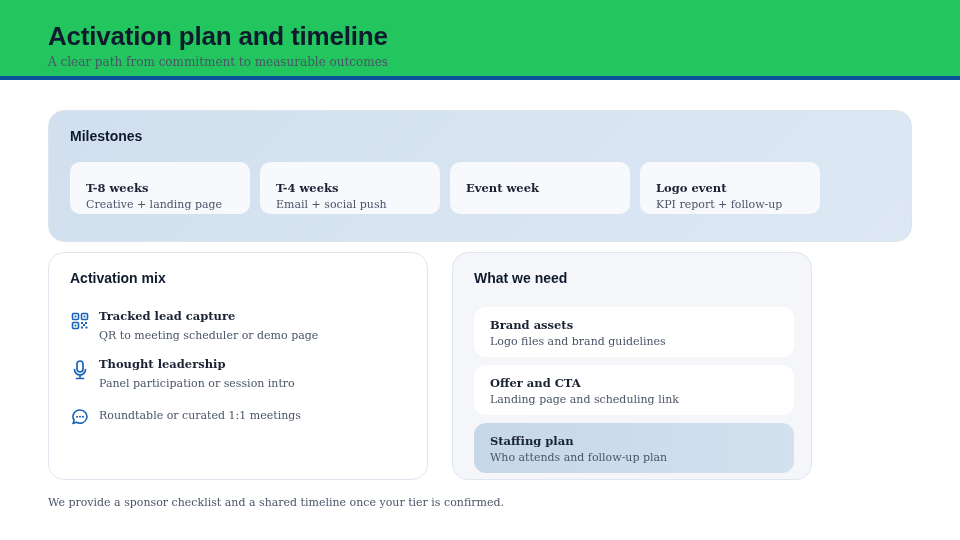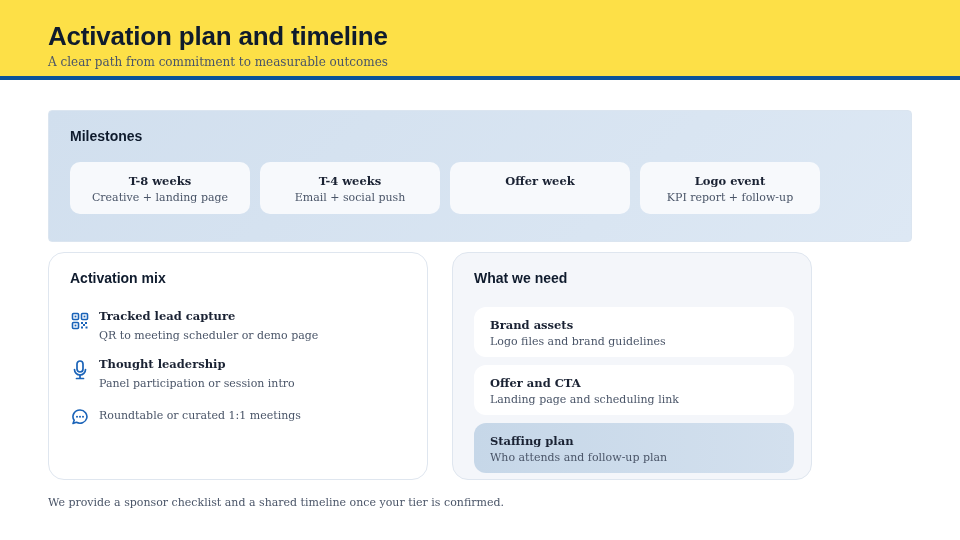--- a/index.html
+++ b/index.html
@@ -1,27 +1,27 @@
 <!DOCTYPE html>
 <html><head>
   <meta charset="utf-8">
   <style>
     * { box-sizing: border-box; margin: 0; padding: 0; }
     html, body { width: 960px; height: 540px; overflow: hidden; background: #ffffff; }
     body { position: relative; font-family: "DejaVu Serif", serif; color: #0f1b2d; }
 
-    .header { position: absolute; left: 0; top: 0; width: 960px; height: 76px; background: #fde047; }
+    .header { position: absolute; left: 0; top: 0; width: 960px; height: 76px; background: #22c55e; }
     .header-rule { position: absolute; left: 0; top: 76px; width: 960px; height: 4px; background: #0b5299; }
     .title { position: absolute; left: 48px; top: 21px; font-family: "Liberation Sans", sans-serif; font-weight: 700; font-size: 26px; color: #0f1b2d; letter-spacing: -0.2px; }
     .subtitle { position: absolute; left: 48px; top: 55px; font-family: "DejaVu Serif", serif; font-size: 12px; color: #4a5568; }
 
-    .milestones { position: absolute; left: 48px; top: 110px; width: 864px; height: 132px; border-radius: 4px; background: linear-gradient(135deg, #d1dfee 0%, #dde8f4 100%); border: 1px solid #dbe5f0; }
+    .milestones { position: absolute; left: 48px; top: 110px; width: 864px; height: 132px; border-radius: 16px; background: linear-gradient(135deg, #d1dfee 0%, #dde8f4 100%); border: 1px solid #dbe5f0; }
     .section-title { font-family: "Liberation Sans", sans-serif; font-weight: 700; font-size: 14px; color: #0f1b2d; }
     .milestones .section-title { position: absolute; left: 21px; top: 17px; }
-    .ms-card { position: absolute; top: 51px; width: 180px; height: 52px; border-radius: 10px; background: #f7f9fc; padding: 11px 16px; text-align: center; }
+    .ms-card { position: absolute; top: 51px; width: 180px; height: 52px; border-radius: 10px; background: #f7f9fc; padding: 18px 16px; }
     .card-title { font-family: "DejaVu Serif", serif; font-weight: 700; font-size: 11.5px; color: #1a2233; line-height: 16px; white-space: nowrap; }
     .card-sub { font-family: "DejaVu Serif", serif; font-size: 11px; color: #4a5568; line-height: 17px; white-space: nowrap; }
 
     .mix { position: absolute; left: 48px; top: 252px; width: 380px; height: 228px; border-radius: 16px; background: #ffffff; border: 1px solid #dfe6ef; }
     .mix .section-title { position: absolute; left: 21px; top: 17px; }
     .mix-item { position: absolute; left: 22px; width: 340px; height: 44px; }
     .mix-icon { position: absolute; left: 0; top: 4px; width: 18px; height: 18px; }
     .mix-text { position: absolute; left: 28px; top: 0; }
     .mix-text .card-title { line-height: 16px; }
     .mix-text .card-sub { margin-top: 3px; }
@@ -46,21 +46,21 @@
   <h2 class="section-title">Milestones</h2>
   <div class="ms-card" style="left:21px">
     <div class="card-title">T-8 weeks</div>
     <div class="card-sub">Creative + landing page</div>
   </div>
   <div class="ms-card" style="left:211px">
     <div class="card-title">T-4 weeks</div>
     <div class="card-sub">Email + social push</div>
   </div>
   <div class="ms-card" style="left:401px">
-    <div class="card-title">Offer week</div>
+    <div class="card-title">Event week</div>
   </div>
   <div class="ms-card" style="left:591px">
     <div class="card-title">Logo event</div>
     <div class="card-sub">KPI report + follow-up</div>
   </div>
 </section>
 
 <section class="mix">
   <h2 class="section-title">Activation mix</h2>
 

